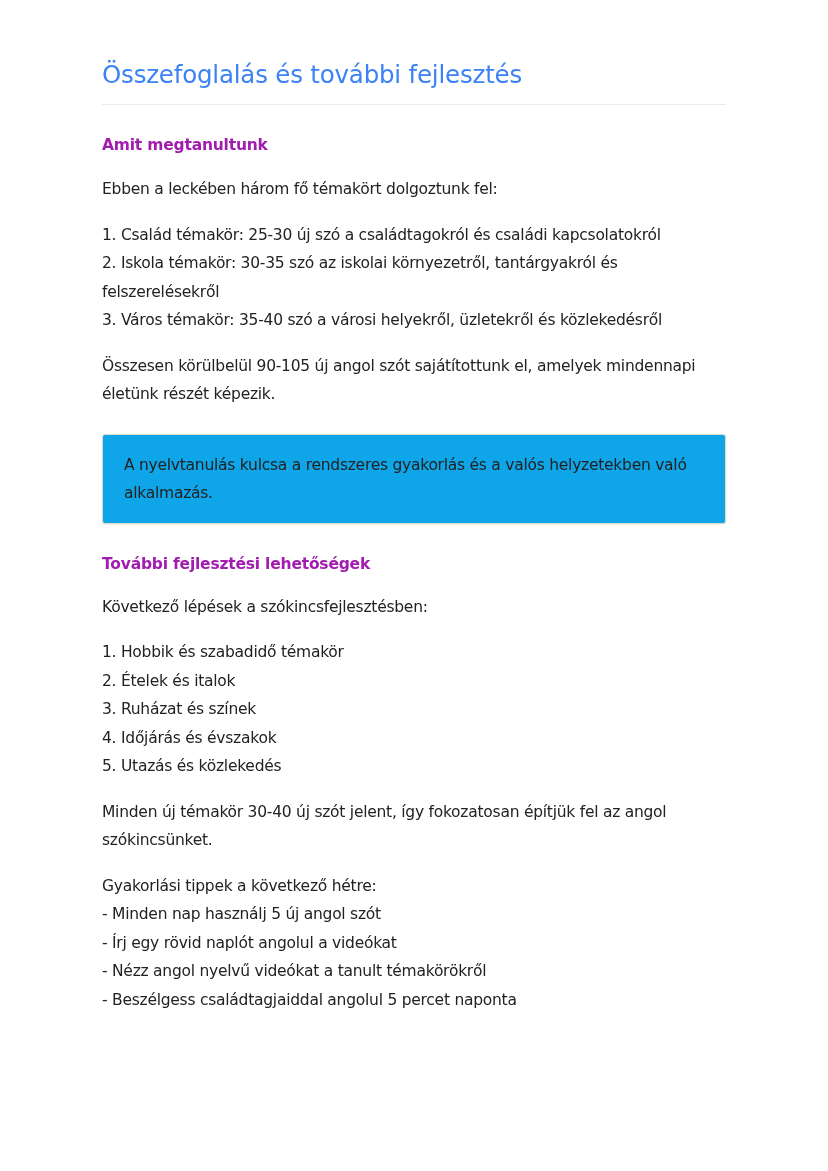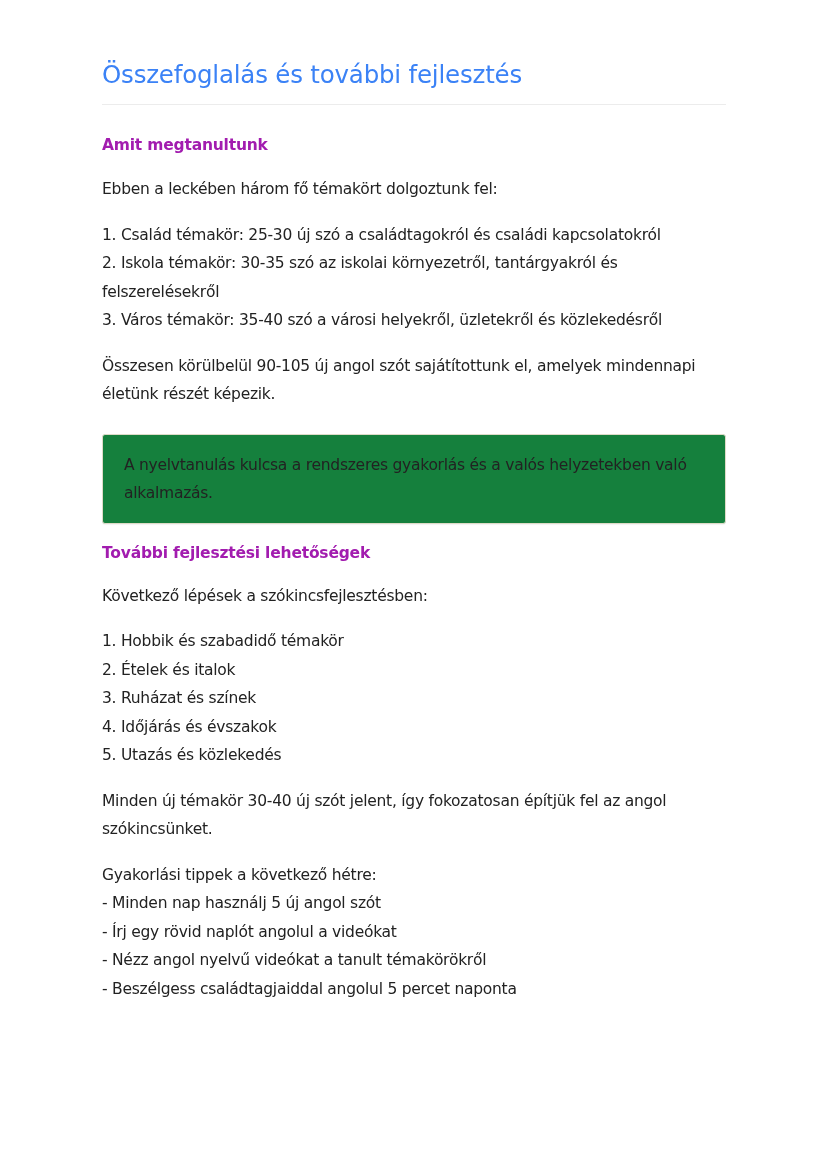--- a/index.html
+++ b/index.html
@@ -43,27 +43,27 @@
     font-size: 15.5px;
     line-height: 28.5px;
     margin: 0;
     letter-spacing: -0.25px;
   }
   .intro1 { margin-top: 18px; }
   .list1 { margin-top: 17px; }
   .summary { margin-top: 17px; }
   .callout {
     margin-top: 25px;
-    background: #15803d;
+    background: #0ea5e9;
     border: 1px solid #dedbc8;
     border-radius: 3px;
     padding: 16px 21px 15px 21px;
     box-shadow: 0 1px 1px rgba(0,0,0,0.05);
   }
-  .h2b { margin-top: 17px; }
+  .h2b { margin-top: 28px; }
   .intro2 { margin-top: 17px; }
   .list2 { margin-top: 17px; }
   .para3 { margin-top: 17px; }
   .tips { margin-top: 17px; }
   .line { display: block; }
 </style>
 </head>
 <body>
 
 <div class="page">

